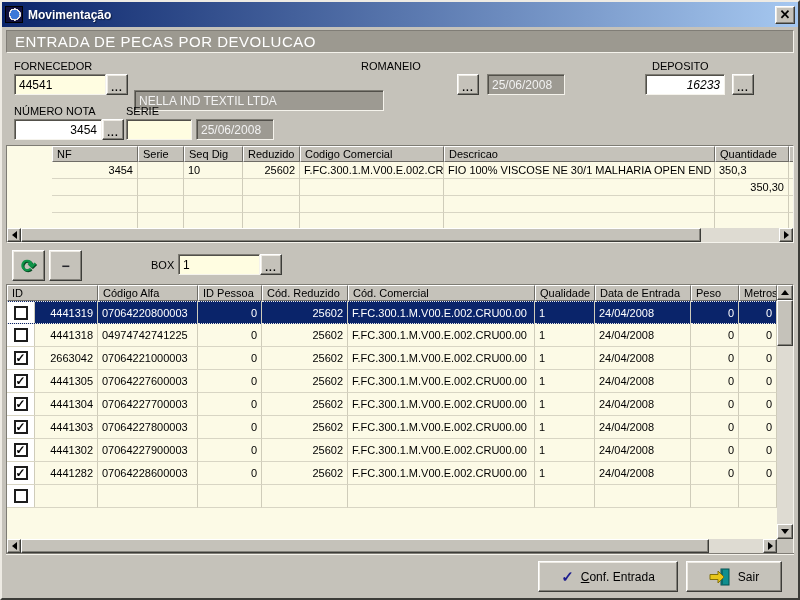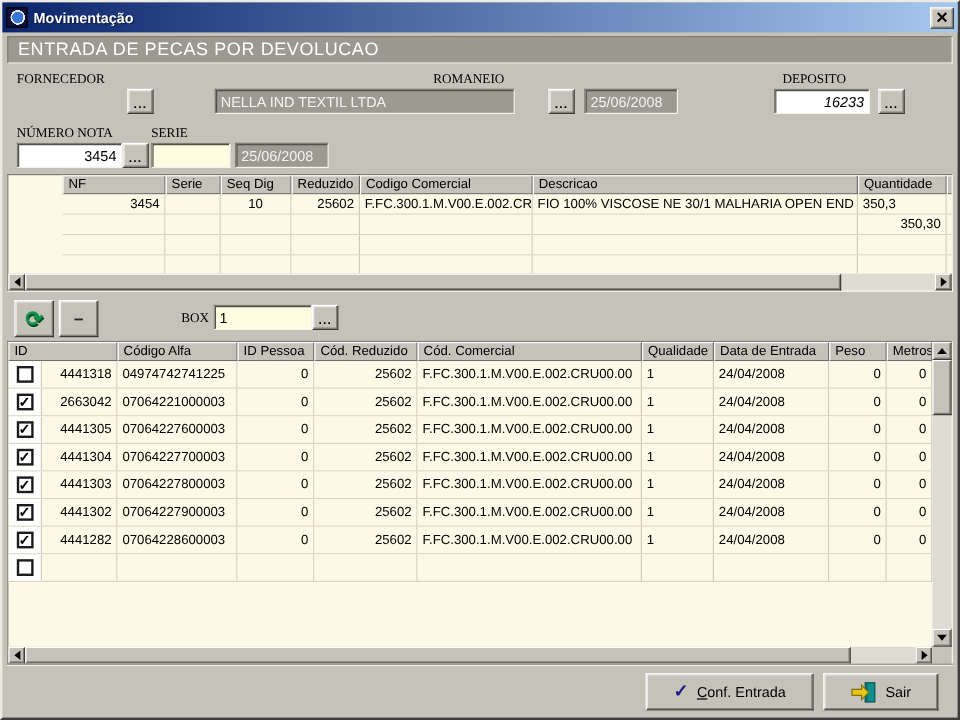--- a/index.html
+++ b/index.html
@@ -36,21 +36,21 @@
   .header-band {
     height:23px; flex:0 0 23px;
     background:var(--band-bg,#9c9990); color:#fff;
     border:1px solid; border-color:#807d76 #f5f3ec #f5f3ec #807d76;
     display:flex; align-items:center; padding:0 8px;
     font-size:15px; letter-spacing:.5px;
   }
 
   
   .form-area { position:relative; height:92px; flex:0 0 92px; }
-  .lbl { position:absolute; color:#000; white-space:nowrap;font-family:Liberation Serif, serif; }
+  .lbl { position:absolute; color:#000; white-space:nowrap; }
   .field {
     position:absolute; height:21px;
     border:1px solid; border-color:#7e7c74 #f5f3ec #f5f3ec #7e7c74;
     box-shadow: inset 1px 1px 0 #52504a;
     display:flex; align-items:center; padding:0 4px; font-size:12px; overflow:hidden; white-space:nowrap;
   }
   .cream { background:var(--cream,#fffde1); }
   .white { background:#fff; }
   .right { justify-content:flex-end; }
   .info-field { background:var(--info-bg,#9d9a92); color:#f2f2f2; }
@@ -155,22 +155,23 @@
     <div class="title-text">Movimentação</div>
     <div class="close-btn">✕</div>
   </div>
 
   <div class="client">
 
     <div class="header-band">ENTRADA DE PECAS POR DEVOLUCAO</div>
 
     <div class="form-area">
       <span class="lbl" style="left:8px; top:7px;">FORNECEDOR</span>
+      <div class="field cream" style="left:8px; top:21px; width:92px;">44541</div>
       <div class="browse-btn" style="left:100px; top:21px;">...</div>
-      <div class="field info-field" style="left:128px; top:21px; width:250px;margin-left:45px;">NELLA IND TEXTIL LTDA</div>
+      <div class="field info-field" style="left:128px; top:37px; width:250px;">NELLA IND TEXTIL LTDA</div>
 
       <span class="lbl" style="left:355px; top:7px;">ROMANEIO</span>
       <div class="browse-btn" style="left:451px; top:21px;">...</div>
       <div class="field info-field" style="left:481px; top:21px; width:78px;">25/06/2008</div>
 
       <span class="lbl" style="left:646px; top:7px;">DEPOSITO</span>
       <div class="field white right" style="left:639px; top:21px; width:80px;font-style:italic;">16233</div>
       <div class="browse-btn" style="left:726px; top:21px;">...</div>
 
       <span class="lbl" style="left:8px; top:52px;">NÚMERO NOTA</span>
@@ -207,21 +208,21 @@
                 <th>Descricao</th>
                 <th>Quantidade</th>
                 <th>Lote</th>
                 <th>Q</th>
               </tr>
             </thead>
           <tbody id="g1body">
               <tr>
                 <td style="text-align: right;">3454</td>
                 <td style="text-align: left;"></td>
-                <td style="text-align: center;">10</td>
+                <td style="text-align: left;">10</td>
                 <td style="text-align: right;">25602</td>
                 <td style="text-align: left;">F.FC.300.1.M.V00.E.002.CRU00.00</td>
                 <td style="text-align: left;">FIO 100% VISCOSE NE 30/1 MALHARIA OPEN END</td>
                 <td style="">350,3</td>
                 <td style="text-align: left;">600</td>
                 <td style="text-align: left;">Pr</td>
               </tr>
               <tr>
                 <td style="text-align: right;"></td>
                 <td style="text-align: left;"></td>
@@ -304,20 +305,38 @@
                   <th>ID Pessoa</th>
                   <th>Cód. Reduzido</th>
                   <th>Cód. Comercial</th>
                   <th>Qualidade</th>
                   <th>Data de Entrada</th>
                   <th>Peso</th>
                   <th>Metros</th>
                 </tr>
               </thead>
             <tbody id="g2body">
+                <tr class="selected">
+                  <td class="id-cell">
+                    <div class="id-inner">
+                      <div class="cbwrap">
+                        <div class="cb"></div>
+                      </div>
+                      <div class="idval">4441319</div>
+                    </div>
+                  </td>
+                  <td style="text-align: left;">07064220800003</td>
+                  <td style="text-align: right;">0</td>
+                  <td style="text-align: right;">25602</td>
+                  <td style="text-align: left;">F.FC.300.1.M.V00.E.002.CRU00.00</td>
+                  <td style="text-align: left;">1</td>
+                  <td style="text-align: left;">24/04/2008</td>
+                  <td style="text-align: right;">0</td>
+                  <td style="text-align: right;">0</td>
+                </tr>
                 <tr>
                   <td class="id-cell">
                     <div class="id-inner">
                       <div class="cbwrap">
                         <div class="cb"></div>
                       </div>
                       <div class="idval">4441318</div>
                     </div>
                   </td>
                   <td style="text-align: left;">04974742741225</td>

